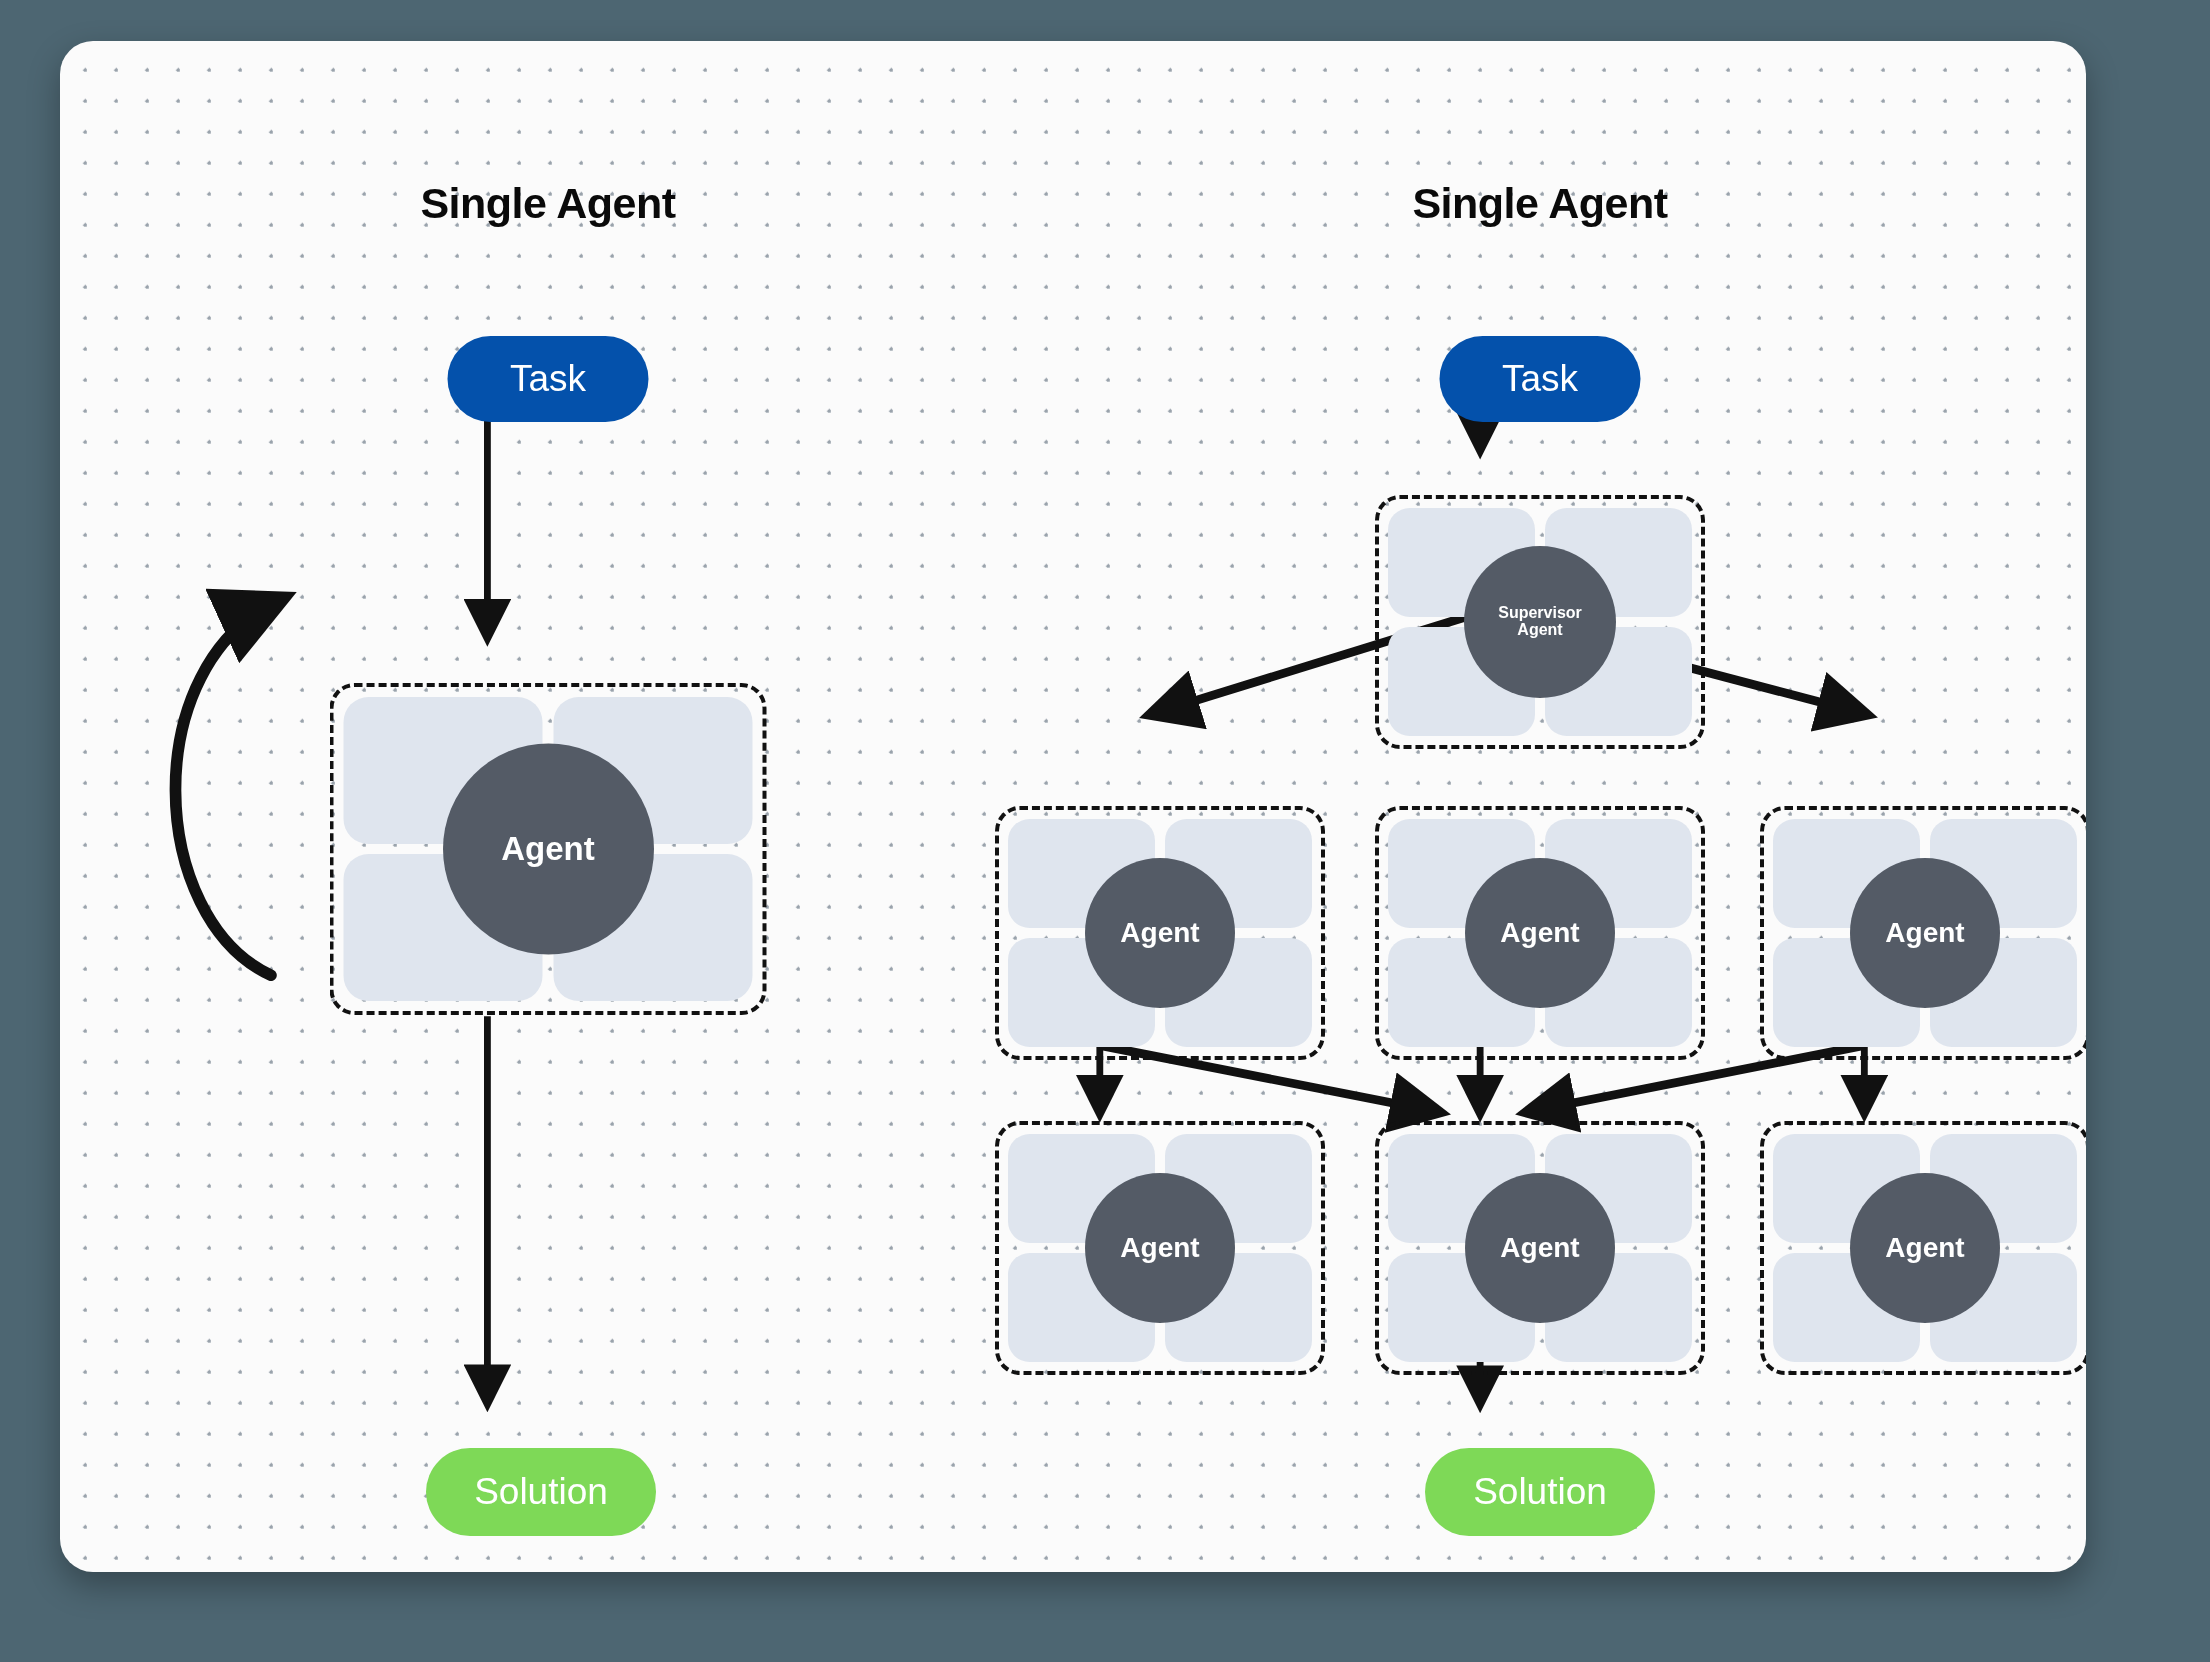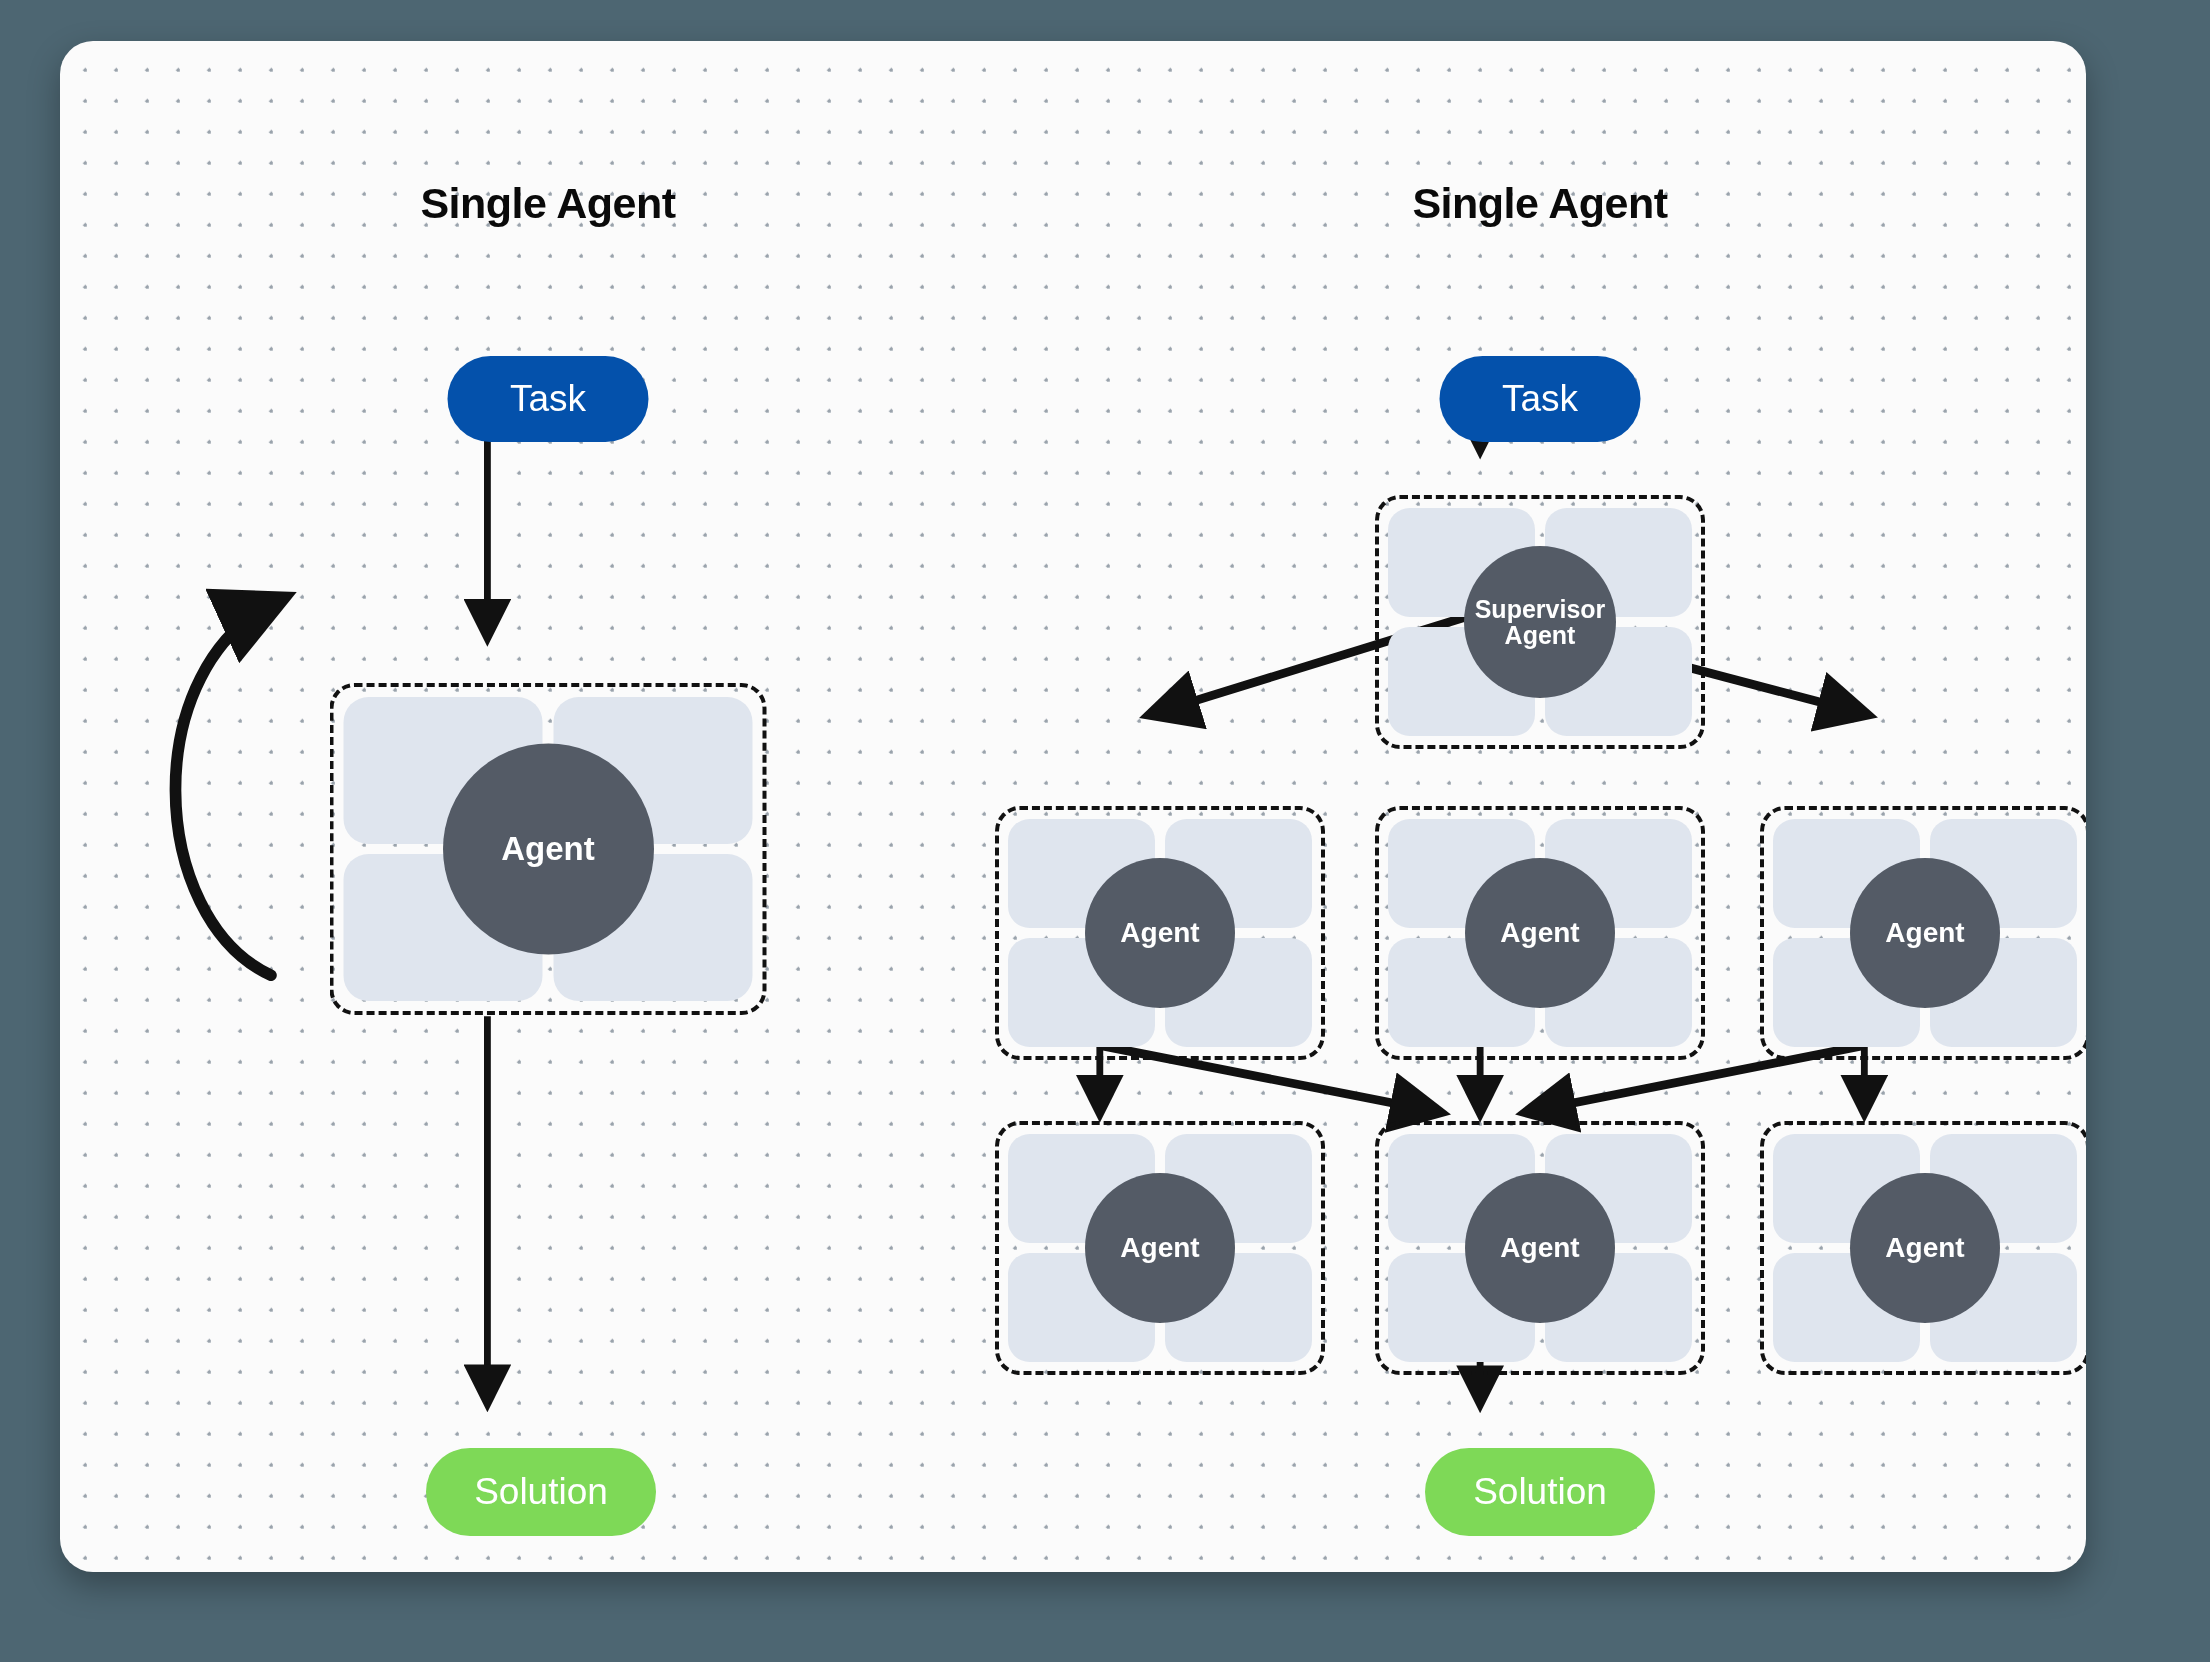--- a/index.html
+++ b/index.html
@@ -54,21 +54,21 @@
     display: flex;
     align-items: center;
     justify-content: center;
     border-radius: 974px;
     color: #ffffff;
     font-size: 37px;
     font-weight: normal;
     white-space: nowrap;
     transform: translateX(-50%);
   }
-  .pill.task     { background: #0451ab; width: 201px; height: 86px; margin-top: 20px; }
+  .pill.task     { background: #0451ab; width: 201px; height: 86px; }
   .pill.solution { background: #7ed957; width: 230px; height: 88px; }
 
   #task-single     { left: 488px;  top: 295px; }
   #task-multi      { left: 1480px; top: 295px; }
   #solution-single { left: 481px;  top: 1407px; }
   #solution-multi  { left: 1480px; top: 1407px; }
 
   
   .agent-node {
     position: absolute;
@@ -109,21 +109,21 @@
   
   .agent-node.big   { width: 437px; height: 332px; }
   .agent-node.big   .agent-circle { width: 211px; height: 211px; font-size: 33px; }
 
   .agent-node.med   { width: 330px; height: 254px; }
   .agent-node.med   .agent-circle { width: 150px; height: 150px; font-size: 28px; }
   .agent-node.med   .petals { inset: 8.8px; gap: 9.8px; }
   .agent-node.med   .petal { border-radius: 21.5px; }
 
   .agent-node.sup   { width: 330px; height: 254px; }
-  .agent-node.sup   .agent-circle { width: 152px; height: 152px; font-size: 25px; }
+  .agent-node.sup   .agent-circle { width: 152px; height: 152px; font-size: 16px; }
   .agent-node.sup   .petals { inset: 8.8px; gap: 9.8px; }
   .agent-node.sup   .petal { border-radius: 21.5px; }
 
   
   #agent-single    { left: 488px;  top: 642px; }
   #supervisor      { left: 1480px; top: 454px; }
   #agent-r1c1      { left: 1100px; top: 765px; }
   #agent-r1c2      { left: 1480px; top: 765px; }
   #agent-r1c3      { left: 1865px; top: 765px; }
   #agent-r2c1      { left: 1100px; top: 1080px; }

